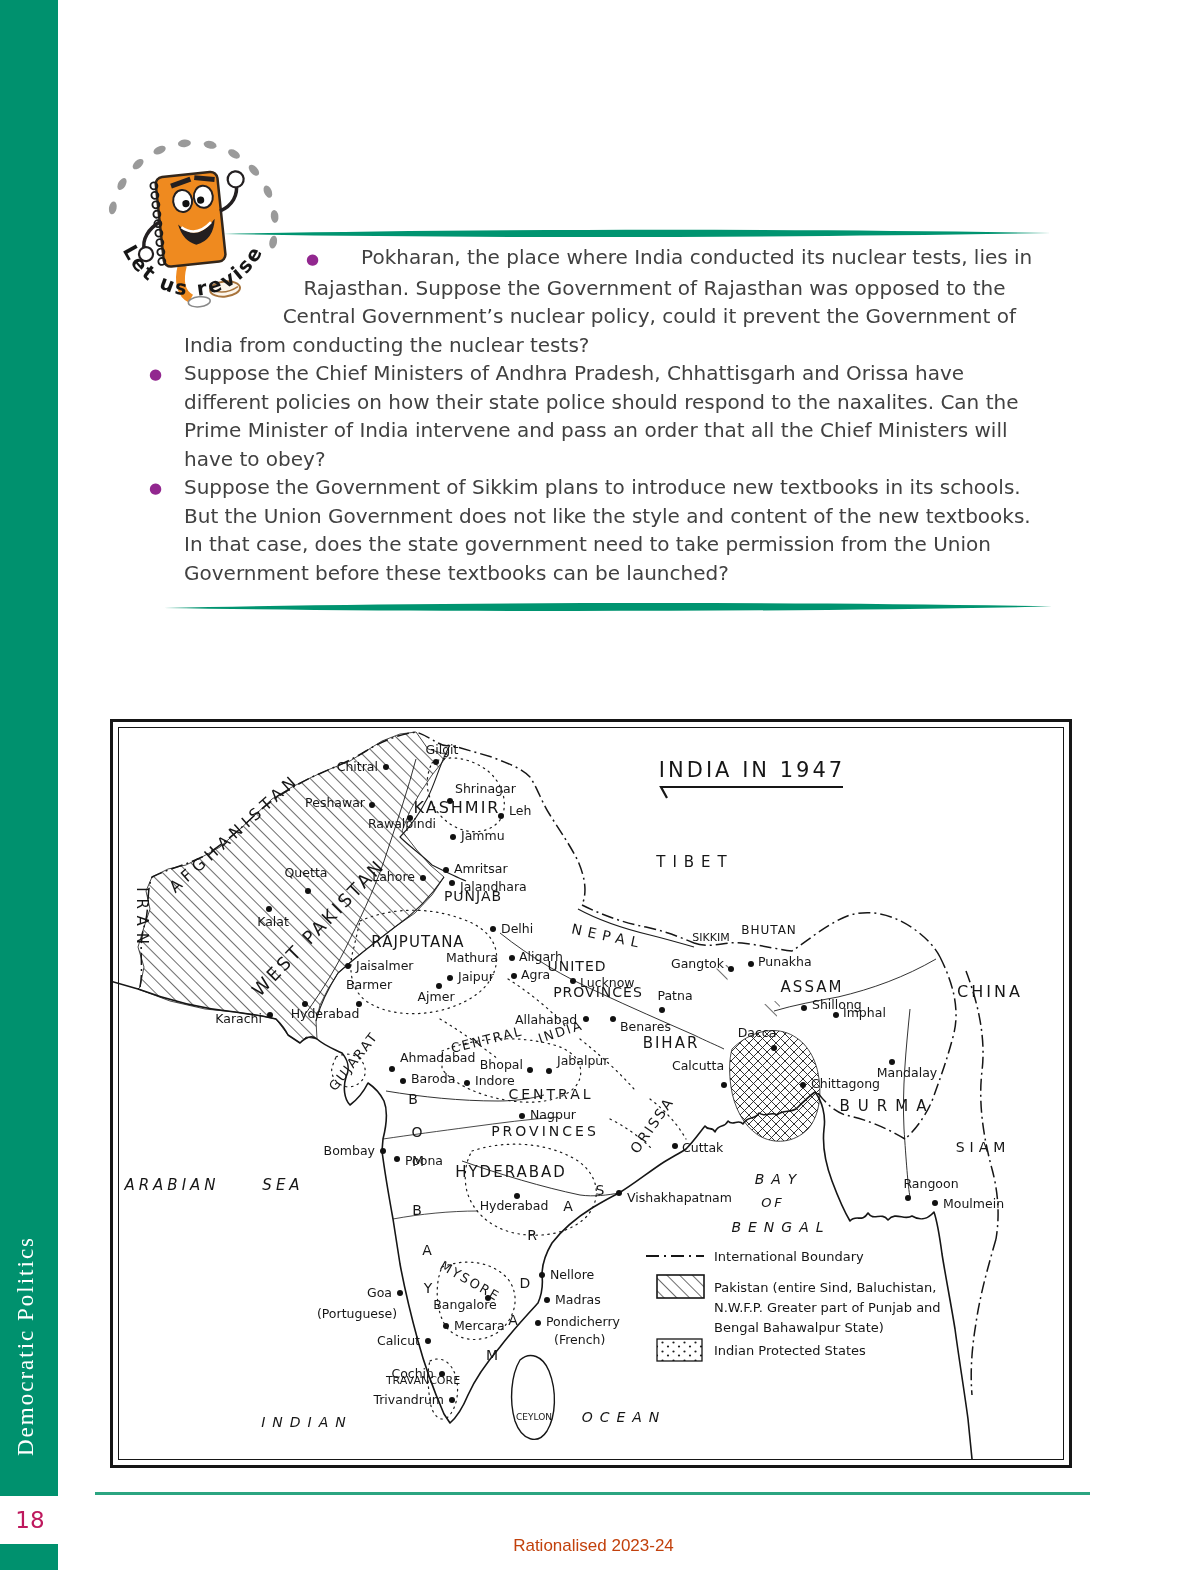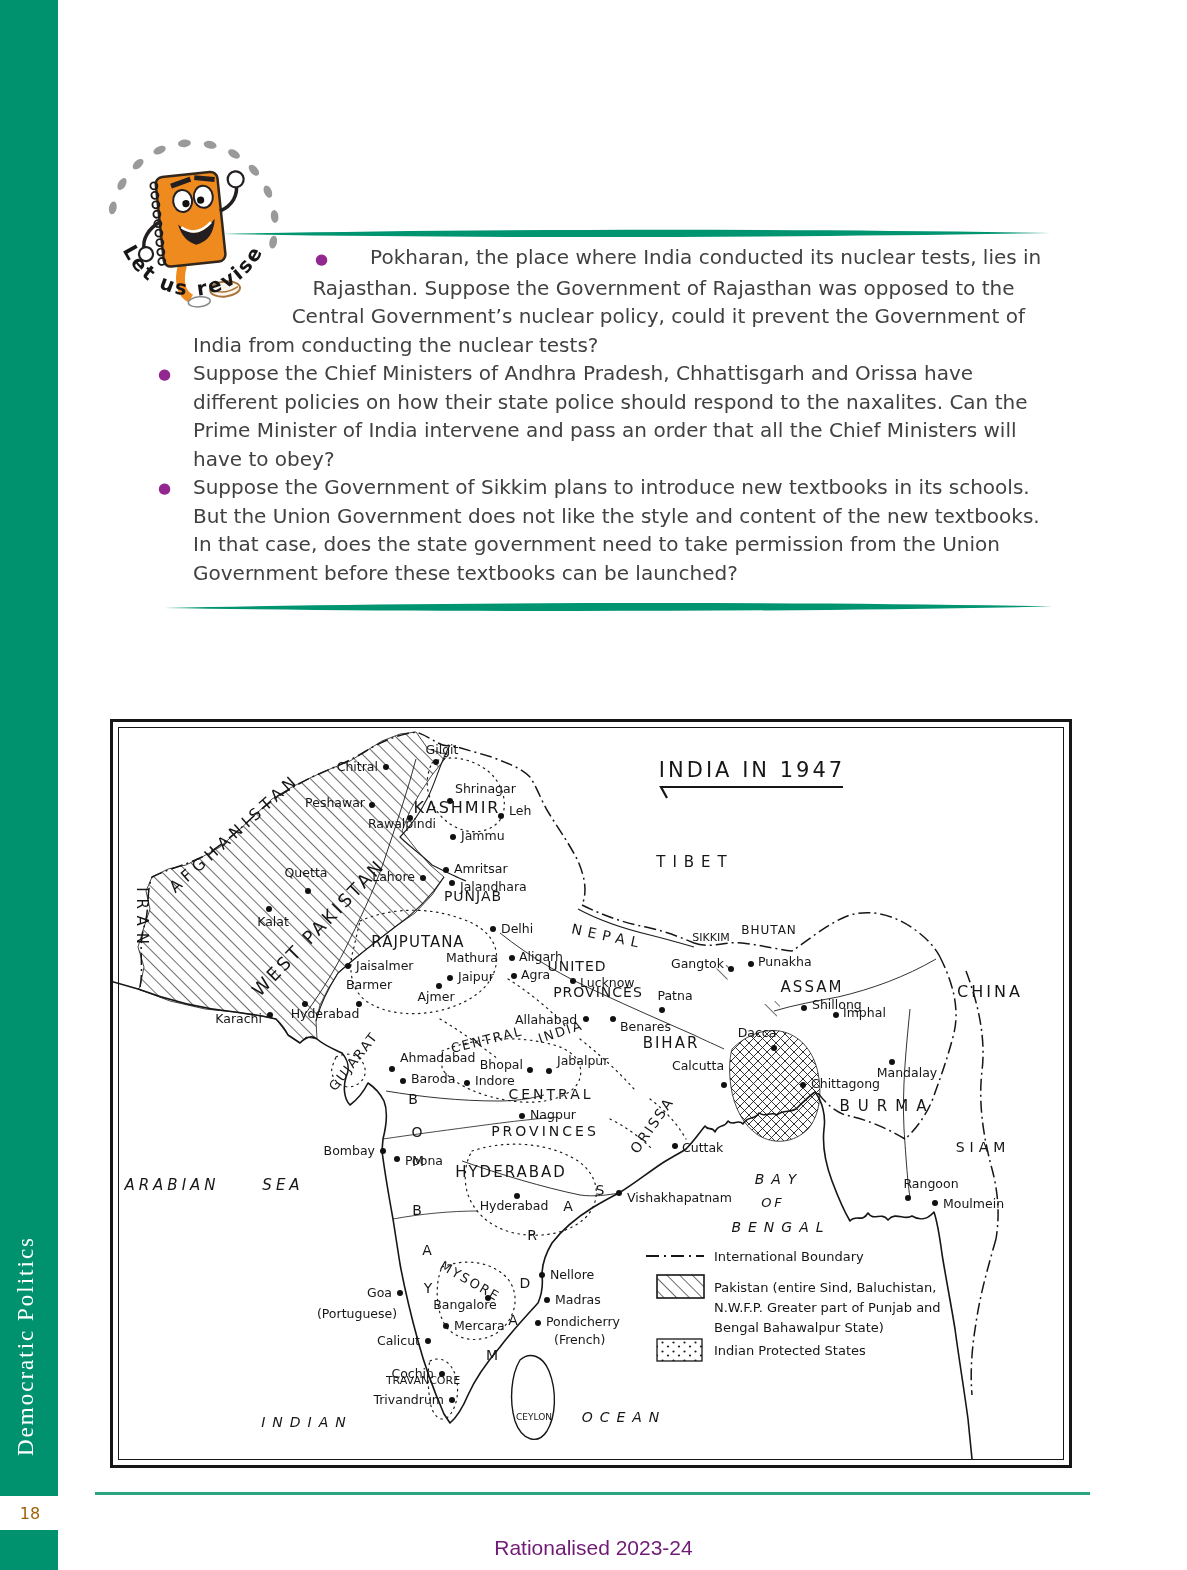--- a/index.html
+++ b/index.html
@@ -7,50 +7,50 @@
     width:1187px;height:1570px;position:relative;background:#ffffff;
     font-family:"DejaVu Sans",sans-serif;overflow:hidden;
   }
   .sidebar{position:absolute;left:0;top:0;width:58px;height:1570px;background:#00916e;}
   .sidebar-title{
     position:absolute;left:13px;top:1456px;transform:rotate(-90deg);transform-origin:0 0;
     font-family:"Liberation Serif","DejaVu Serif",serif;font-size:23px;color:#ffffff;
     letter-spacing:2px;white-space:nowrap;
   }
   .pagenum{
-    position:absolute;left:0;top:1496px;width:60px;height:34px;background:#ffffff;
+    position:absolute;left:0;top:1496px;width:60px;height:48px;background:#ffffff;
     display:flex;align-items:center;justify-content:center;
-    font-size:16px;color:#a16207;
+    font-size:23px;color:#be185d;
   }
   .logo{position:absolute;left:98px;top:128px;width:190px;height:200px;}
   .rule1{position:absolute;left:222px;top:225px;width:830px;height:12px;}
   .rule2{position:absolute;left:163px;top:599px;width:890px;height:14px;}
   .content{
-    position:absolute;left:193px;top:243px;width:856px;
+    position:absolute;left:184px;top:243px;width:856px;
     font-size:20px;line-height:28.5px;color:#414141;
   }
   .bullet{position:relative;}
   .bullet.hang::before{
     content:"\25CF";position:absolute;left:-35px;top:1px;
     color:#92278f;font-size:15px;
   }
   .shape-spacer{
     float:left;width:122px;height:86px;
     shape-outside:polygon(0 0,122px 0,116px 28px,112px 40px,90px 62px,84px 84px,0 86px);
     shape-margin:4px;
   }
   .dot-inline{color:#92278f;font-size:15px;}
   .gap{display:inline-block;width:42px;}
   .map-wrap{position:absolute;left:110px;top:719px;width:962px;height:749px;}
   .map-wrap svg{display:block;}
   svg text{font-family:"DejaVu Sans",sans-serif;fill:#161616;}
   .bottom-rule{position:absolute;left:95px;top:1492px;width:995px;height:3px;background:#2ba581;}
   .footer{
     position:absolute;left:0;top:1536px;width:1187px;text-align:center;
-    font-size:21px;color:#701a75;font-family:"Liberation Sans",sans-serif;
+    font-size:17px;color:#c2410c;font-family:"Liberation Sans",sans-serif;
   }
 </style>
 </head>
 <body>
 
 <div class="sidebar"></div>
 <div class="sidebar-title">Democratic Politics</div>
 <div class="pagenum">18</div>
 
 <div class="logo">

